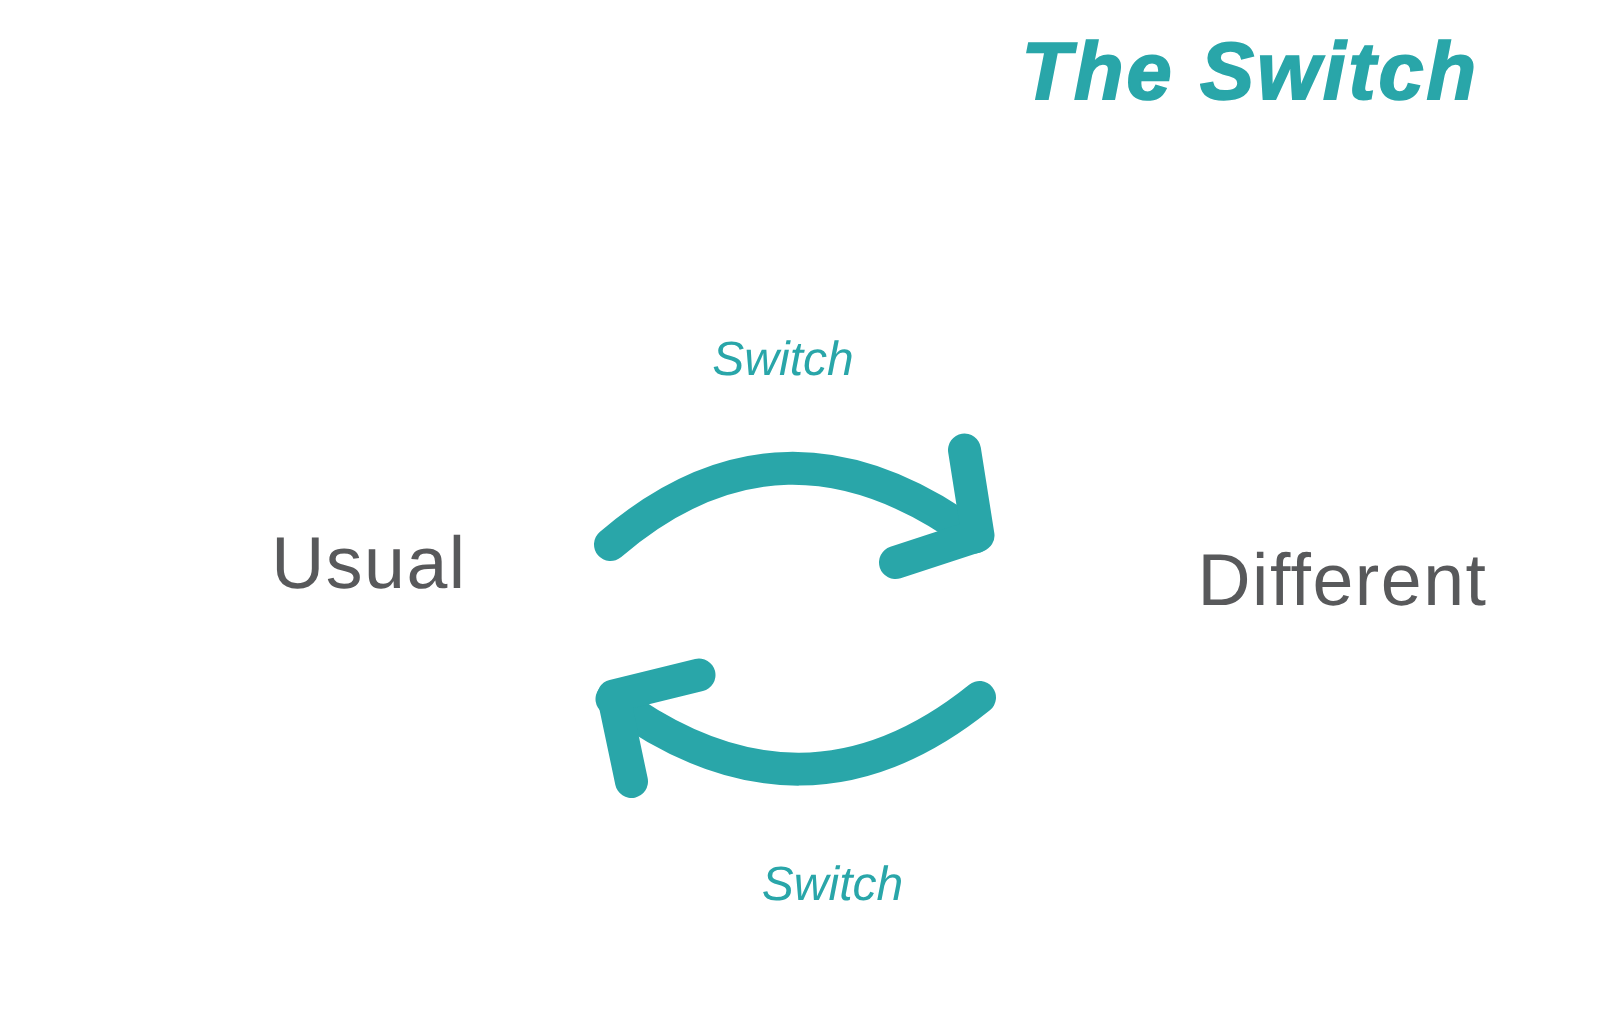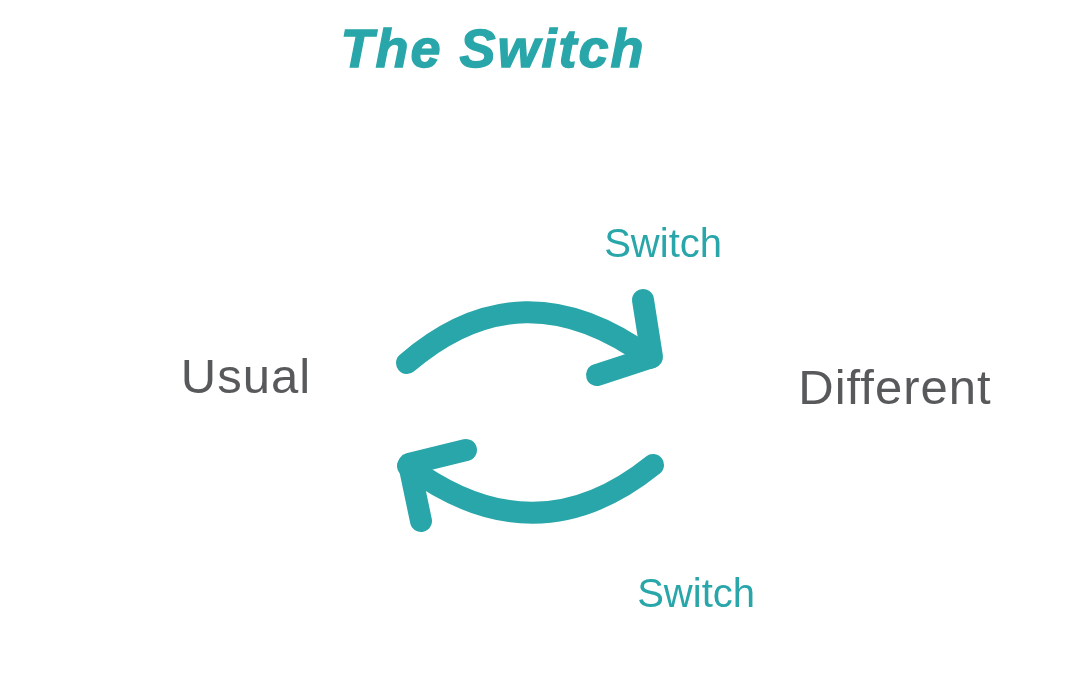--- a/index.html
+++ b/index.html
@@ -10,35 +10,36 @@
     background: #ffffff;
     overflow: hidden;
     font-family: "Liberation Sans", sans-serif;
   }
   .slide-title {
     position: absolute;
     left: 0;
     top: 21px;
     width: 986px;
     margin: 0;
-    text-align: center;
+    text-align: right;
     font-size: 54px;
     line-height: 1;
     font-weight: bold;
     font-style: italic;
     letter-spacing: 2px;
     color: #29a6a9;
     -webkit-text-stroke: 1.3px #29a6a9;
   }
   .switch-label {
     position: absolute;
     width: 400px;
-    text-align: right;
-    font-size: 40px;
+    text-align: center;
+    font-size: 32px;
     line-height: 1;
+    font-style: italic;
     color: #29a6a9;
   }
   .switch-label.top    { left: 322px; top: 223px; }
   .switch-label.bottom { left: 355px; top: 573px; }
   .node-label {
     position: absolute;
     width: 400px;
     text-align: center;
     font-size: 49px;
     line-height: 1;

